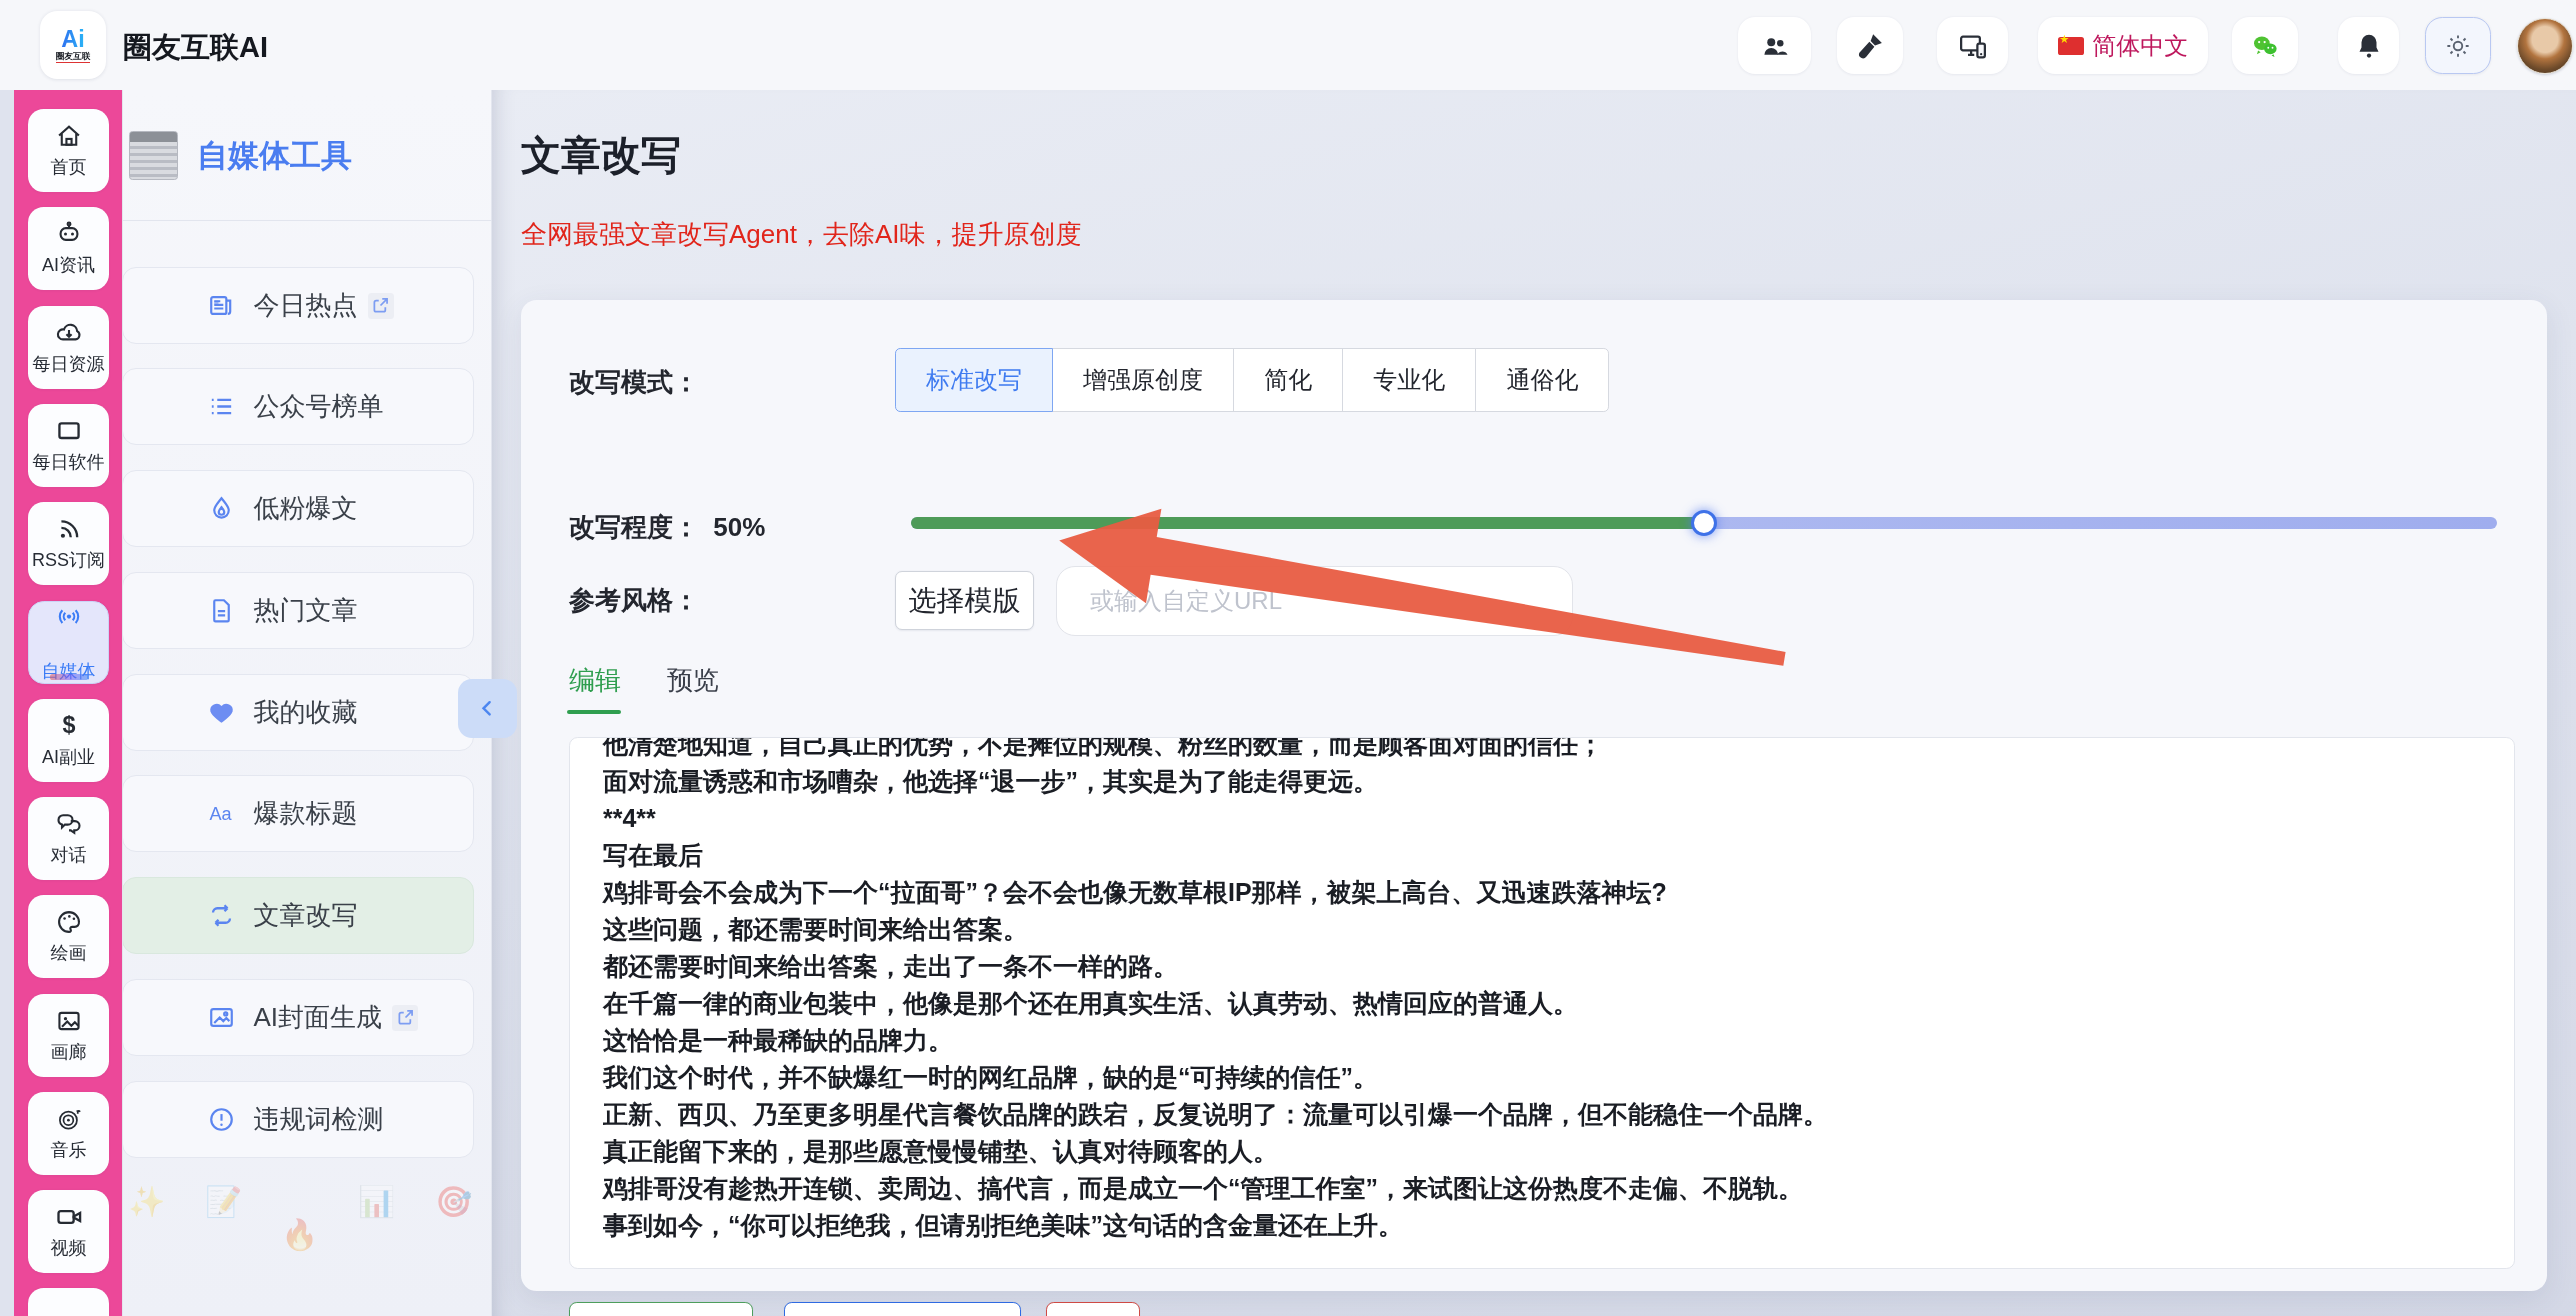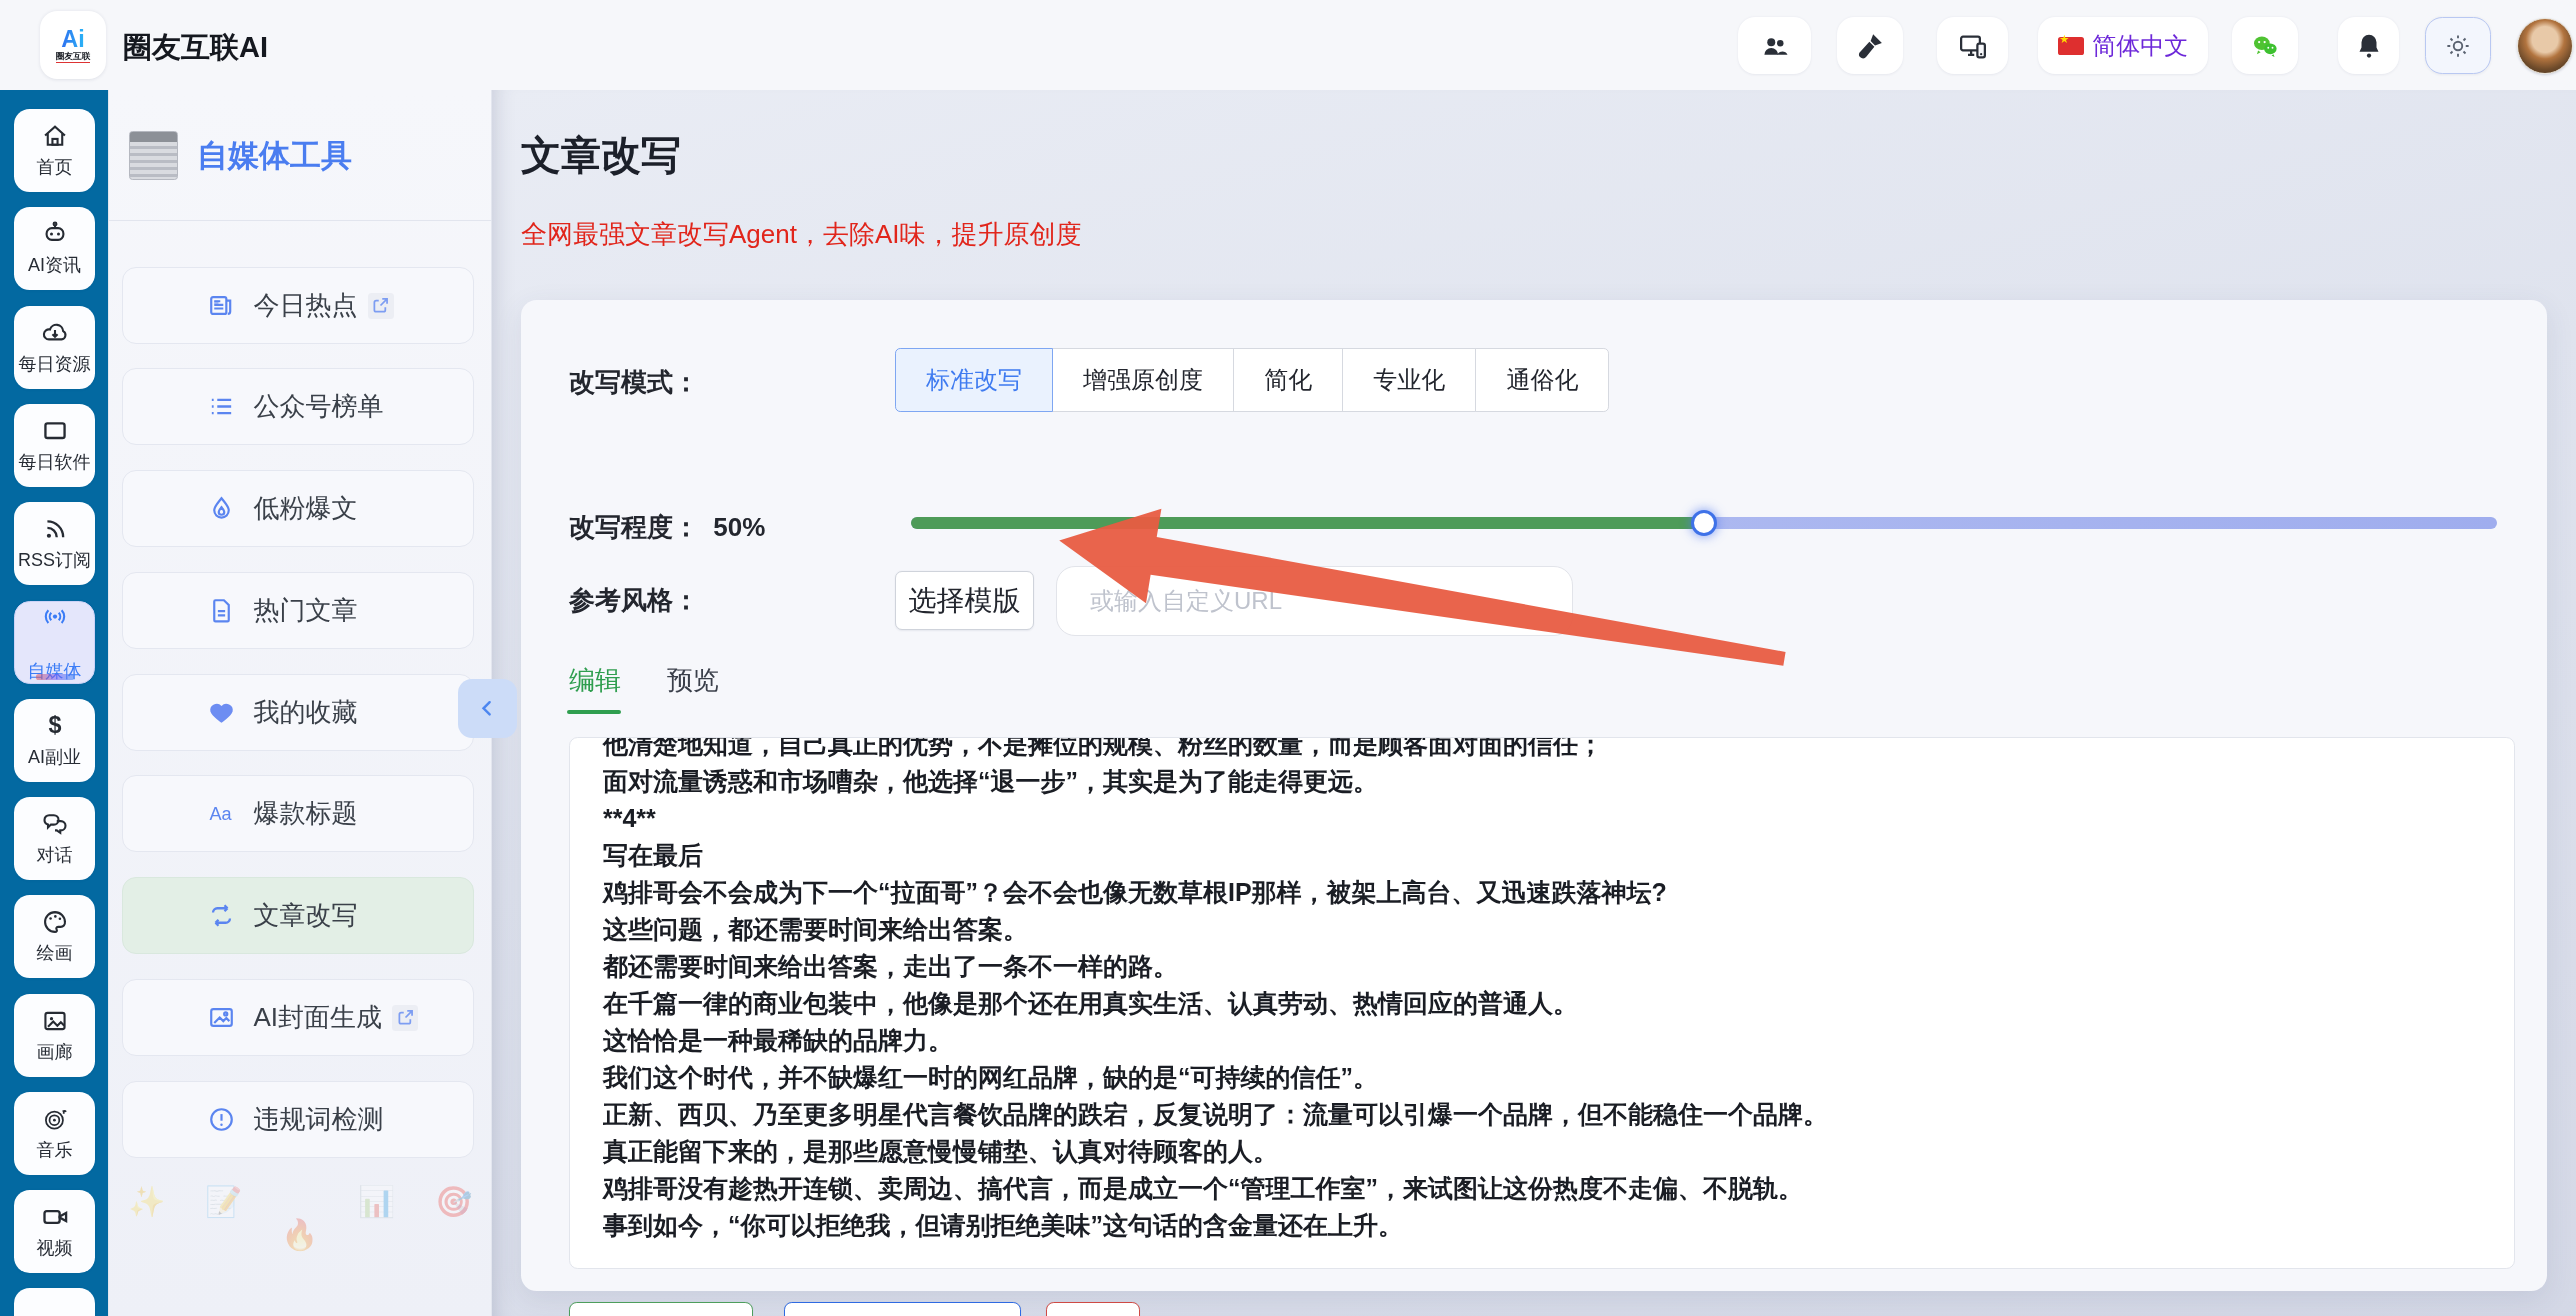--- a/index.html
+++ b/index.html
@@ -12,31 +12,31 @@
   #logo-box { position:absolute; left:40px; top:11.3px; width:66px; height:68px;
     background:#fff; border-radius:17.4px; box-shadow:0 0.9px 3.5px rgba(30,40,80,.10);
     display:flex; flex-direction:column; align-items:center; justify-content:center; }
   #logo-ai { font-size:23.5px; font-weight:bold; color:#3b82f6; line-height:24px;
     background:linear-gradient(90deg,#2f6ff0,#29b6f6); -webkit-background-clip:text; background-clip:text; -webkit-text-fill-color:transparent; }
   #logo-sub { font-size:8.7px; font-weight:bold; color:#1a1d24; border-bottom:1.7px solid #d33; line-height:11.3px; }
   #app-title { position:absolute; left:123px; top:28px; font-size:29px; font-weight:bold; color:#15181f; }
   .hbtn { position:absolute; top:17.4px; height:57px; background:#fff; border-radius:17.4px;
     display:flex; align-items:center; justify-content:center; box-shadow:0 0.9px 2.6px rgba(30,40,80,.07); }
   .hbtn svg { width:30px; height:30px; }
-  #lang-btn { left:2038px; width:170px; gap:8.7px; font-size:24px; color:#6d28d9; }
+  #lang-btn { left:2038px; width:170px; gap:8.7px; font-size:24px; color:#be185d; }
   .cn-flag { width:26px; height:18px; background:#de2f2f; border-radius:2.6px; position:relative; }
   .cn-flag::after { content:"★"; position:absolute; left:1.7px; top:-3.5px; color:#ffde00; font-size:11.3px; }
   #theme-btn { border:1.7px solid #b9c8f2; background:#f3f6fd; }
   #avatar { position:absolute; left:2517px; top:18px; width:56px; height:56px; border-radius:50%;
     background:radial-gradient(circle at 50% 38%, #e8c9a8 0 30%, #b2743f 45%, #6d4a2a 70%, #3c2d1e 100%);
     border:1.7px solid #e8e3d8; box-shadow:0 0.9px 2.6px rgba(30,40,80,.2); }
 
   
-  #rail { position:absolute; left:0; top:90px; width:109px; height:1227px;
-    background:#0369a1; border-right:0.9px solid #e4e6ee; z-index:20; }
+  #rail { position:absolute; left:14px; top:90px; width:109px; height:1227px;
+    background:#ec4899; border-right:0.9px solid #e4e6ee; z-index:20; }
   .rail-item { position:absolute; left:14px; width:81px; height:83px; background:#fcfdff;
     border-radius:15.7px; box-shadow:0 0.9px 2.6px rgba(40,50,90,.06);
     display:flex; flex-direction:column; align-items:center; justify-content:center; gap:4.3px; }
   .rail-item svg { width:28px; height:28px; }
   .rail-item .rlbl { font-size:18px; color:#272c35; }
   .rail-item.active { background:#e4e6fb; border:0.9px solid #ccd3f7; position:absolute;justify-content:space-between; }
   .rail-item.active .rlbl { color:#3b7cf6; }
   .rail-item.active::after { content:""; position:absolute; bottom:3.5px; width:38px; height:5.2px;
     border-radius:2.6px; background:linear-gradient(90deg,#e05555,#7a5cf0,#3b82f6); opacity:.55; }
 

